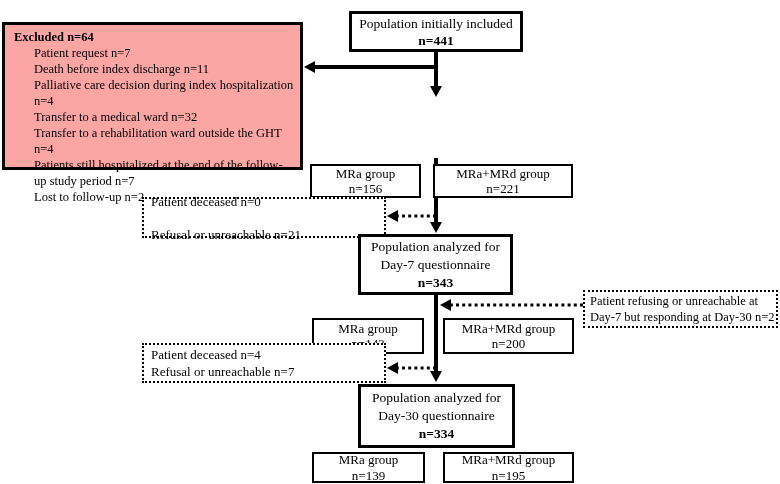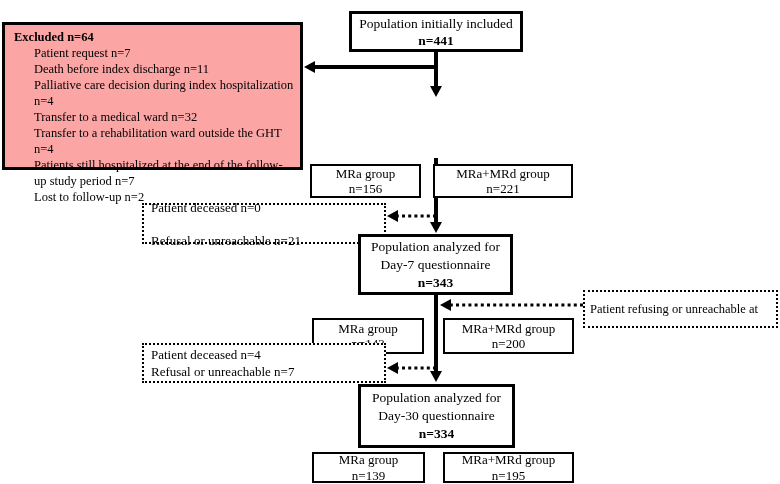--- a/index.html
+++ b/index.html
@@ -121,21 +121,21 @@
 
   <div class="box thin" style="left:310px; top:164px; width:111px; height:34px;">
     <div>MRa group</div>
     <div>n=156</div>
   </div>
   <div class="box thin" style="left:433px; top:164px; width:140px; height:34px;">
     <div>MRa+MRd group</div>
     <div>n=221</div>
   </div>
 
-  <div class="box dotted" style="left:142px; top:203px; width:244px; height:41px;gap:16px;">
+  <div class="box dotted" style="left:142px; top:197px; width:244px; height:41px;gap:16px;">
     <div>Patient deceased n=0</div>
     <div>Refusal or unreachable n=21</div>
   </div>
 
   <div class="box" style="left:358px; top:234px; width:155px; height:61px; line-height:18px;">
     <div>Population analyzed for</div>
     <div>Day-7 questionnaire</div>
     <div class="n">n=343</div>
   </div>
 
@@ -143,20 +143,21 @@
     <div>MRa group</div>
     <div>n=143</div>
   </div>
   <div class="box thin" style="left:443px; top:318px; width:131px; height:36px;">
     <div>MRa+MRd group</div>
     <div>n=200</div>
   </div>
 
   <div class="box dotted" style="left:583px; top:290px; width:195px; height:38px; font-size:12.5px; line-height:16px; padding:2px 5px;">
     <div>Patient refusing or unreachable at</div>
+    <div>Day-7 but responding at Day-30 n=2</div>
   </div>
 
   <div class="box dotted" style="left:142px; top:343px; width:244px; height:40px;">
     <div>Patient deceased n=4</div>
     <div>Refusal or unreachable n=7</div>
   </div>
 
   <div class="box" style="left:358px; top:384px; width:157px; height:64px; line-height:18px;">
     <div>Population analyzed for</div>
     <div>Day-30 questionnaire</div>

